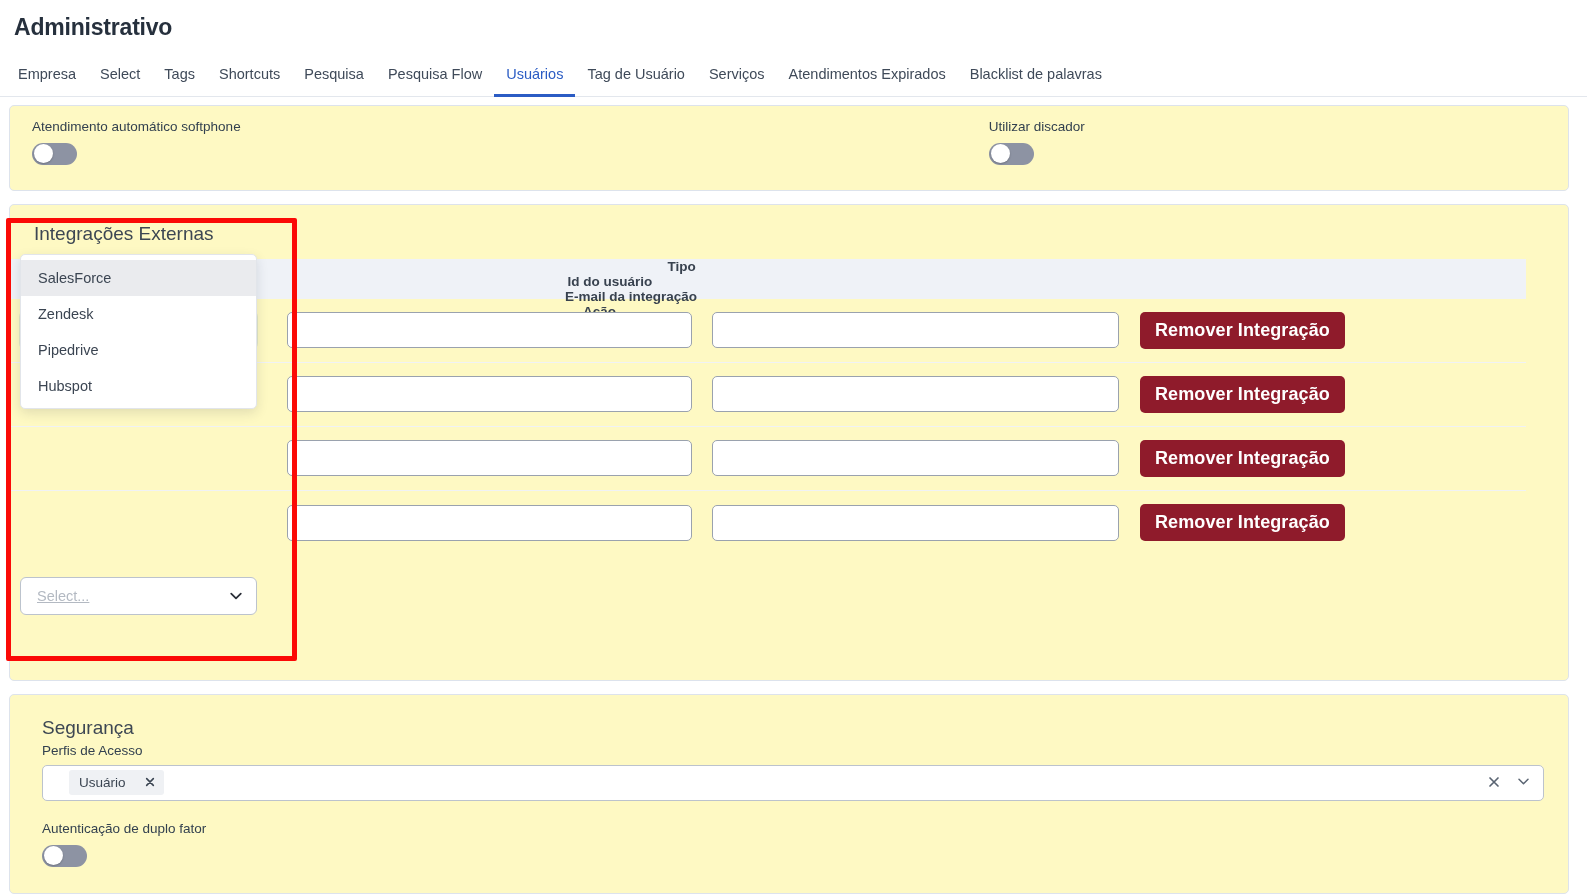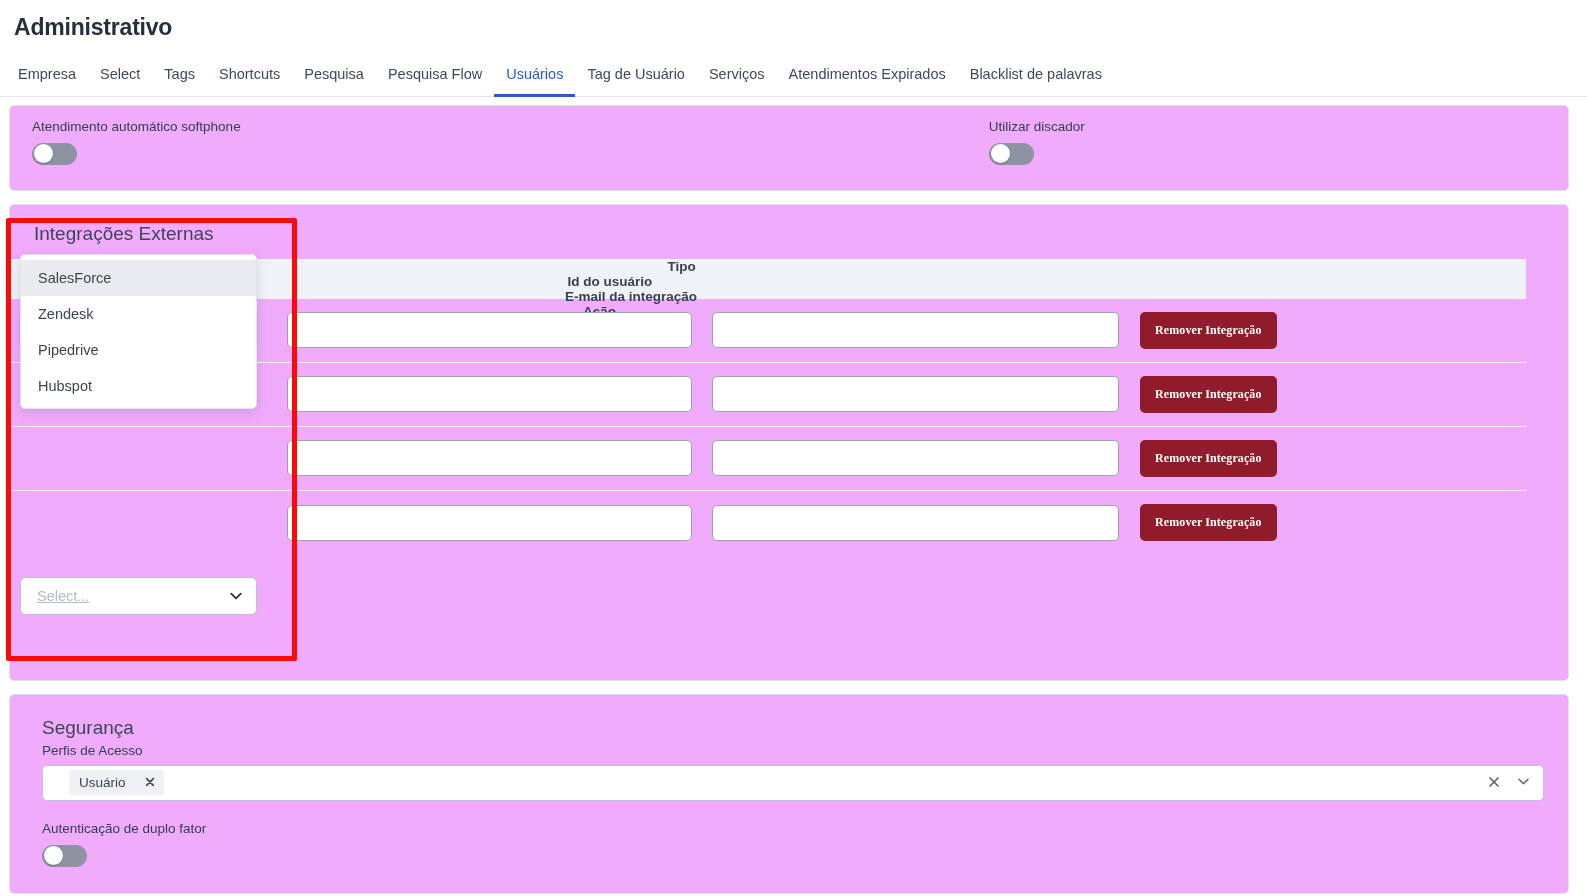--- a/index.html
+++ b/index.html
@@ -41,21 +41,21 @@
   }
   .tab.active {
     color: #2b5cc4;
     border-bottom-color: #2b5cc4;
   }
 
   
   .card {
     border: 1px solid #dde3ec;
     border-radius: 5px;
-    background: #f0abfc;
+    background: #fef9c3;
     margin: 9px 18px 0 9px;
     position: relative;
   }
   #card-toggles { height: 86px; padding: 13px 0 0 0; margin-top: 8px; }
   #card-integrations { margin-top: 13px; padding-bottom: 10px; }
   #card-security { margin-top: 13px; padding: 0 0 22px 8px; }
 
   
   .toggle-row { display: flex; }
   .toggle-block { padding-left: 22px; }
@@ -174,22 +174,22 @@
     font-size: 14.5px;
     color: #3b4552;
     padding: 10px 0 10px 17px;
     cursor: pointer;
   }
   .dd-item.highlighted { background: #eaebee; }
 
   .btn {
     border: none;
     border-radius: 5px;
-    font-family: Liberation Serif, serif;
-    font-size: 12px;
+    font-family: Liberation Sans, sans-serif;
+    font-size: 18px;
     font-weight: bold;
     color: #fff;
     cursor: pointer;
     letter-spacing: 0.1px;
   }
   .btn-remove {
     background: #8f1b2b;
     height: 37px;
     padding: 0 15px;
   }

